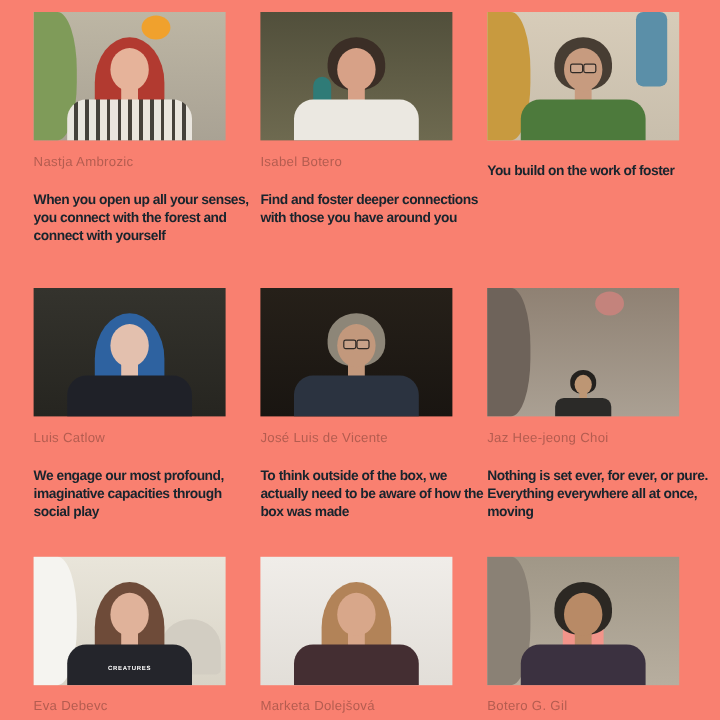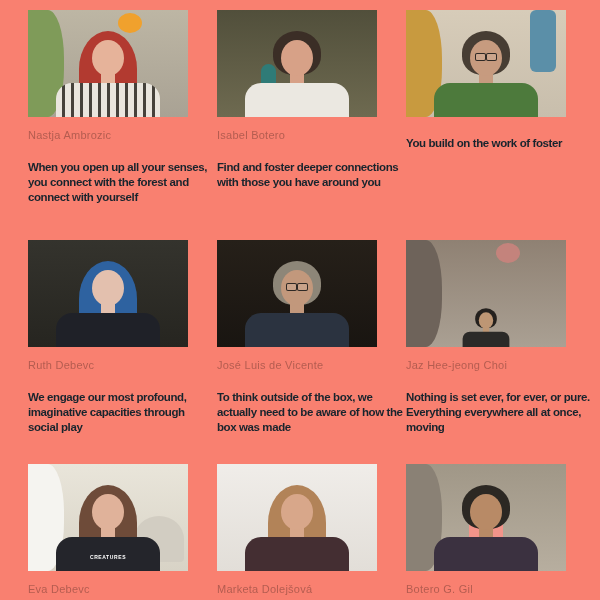--- a/index.html
+++ b/index.html
@@ -141,21 +141,21 @@
       <div class="person">
         <div class="hair"></div>
         <div class="neck"></div>
         <div class="face"></div>
 
         <div class="torso">
           <span class="shirt-text"></span>
         </div>
       </div>
     </div>
-    <div class="name">Ruth Debevc</div>
+    <div class="name">Luis Catlow</div>
     <div class="quote">We engage our most profound, imaginative capacities through social play</div>
   </article>
 
   <article class="card">
     <div class="photo" data-variant="portrait" data-hair="short" data-glasses="true" data-accent-pos="none" style="--bg1: #262019; --bg2: #191511; --hair: #8d8678; --skin: #c2987c; --shirt: #2b3340;">
       <div class="accent-b"></div>
       <div class="accent-a"></div>
       <div class="person">
         <div class="hair"></div>
         <div class="neck"></div>

